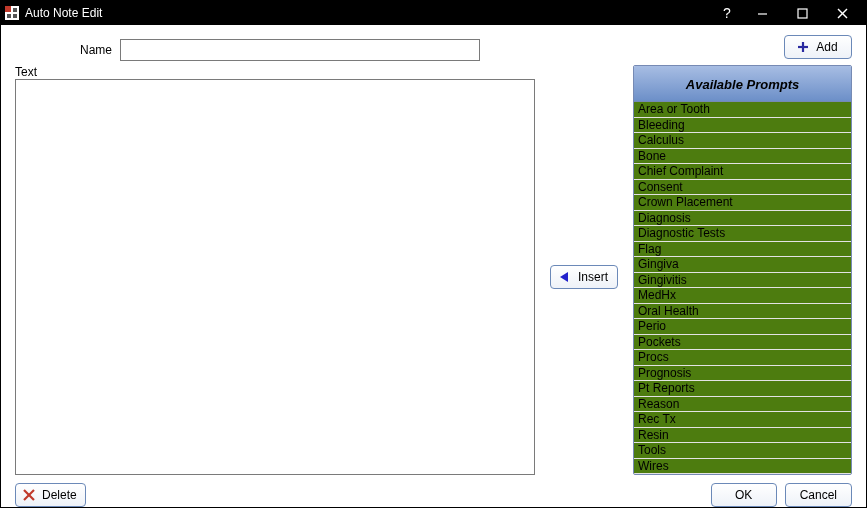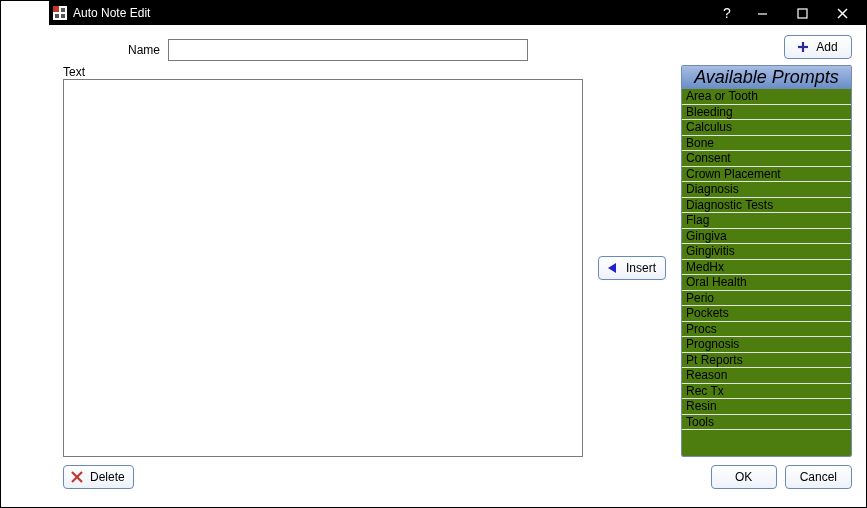--- a/index.html
+++ b/index.html
@@ -8,21 +8,21 @@
     width: 867px; height: 508px;
     font-family: "Segoe UI", Tahoma, Arial, sans-serif;
     font-size: 12px;
     background: #fff;
     overflow: hidden;
   }
   .window {
     width: 867px; height: 508px;
     border: 1px solid #000;
     background: #fff;
-    display: flex; flex-direction: column; padding-left: 48px;
+    display: flex; flex-direction: column;
   }
   .titlebar {
     height: 24px;
     background: #000;
     color: #fff;
     display: flex;
     align-items: center;
     padding: 0 4px;
   }
   .titlebar .app-icon {
@@ -107,28 +107,28 @@
 
   .prompts-panel {
     grid-column: 3 / 4; grid-row: 2 / 4;
     display: flex; flex-direction: column;
     border: 1px solid #768ab4;
     border-radius: 2px;
     overflow: hidden;
     margin-top: 0;
   }
   .prompts-header {
-    height: 23px;
+    height: 36px;
     background: linear-gradient(#a7bde3, #6c8fc8);
     color: #000;
     border-bottom: 1px solid #768ab4;
     display: flex; align-items: center; justify-content: center;
-    font-weight: normal;
+    font-weight: bold;
     font-style: italic;
-    font-size: 18px;
+    font-size: 13px;
     padding-top:1px;
   }
   .prompts-list {
     flex: 1;
     background: #4d7c0f;
     overflow-y: scroll;
   }
   .prompt-item {
     padding: 0px 4px 0px 4px;
     line-height: 14.5px;
@@ -224,38 +224,40 @@
       </button>
     </div>
 
     <div class="prompts-panel">
       <div class="prompts-header">Available Prompts</div>
       <div class="prompts-list" id="prompts-list">
           <div class="prompt-item">Area or Tooth</div>
           <div class="prompt-item">Bleeding</div>
           <div class="prompt-item">Calculus</div>
           <div class="prompt-item">Bone</div>
+          <div class="prompt-item">Chief Complaint</div>
           <div class="prompt-item">Consent</div>
           <div class="prompt-item">Crown Placement</div>
           <div class="prompt-item">Diagnosis</div>
           <div class="prompt-item">Diagnostic Tests</div>
           <div class="prompt-item">Flag</div>
           <div class="prompt-item">Gingiva</div>
           <div class="prompt-item">Gingivitis</div>
           <div class="prompt-item">MedHx</div>
           <div class="prompt-item">Oral Health</div>
           <div class="prompt-item">Perio</div>
           <div class="prompt-item">Pockets</div>
           <div class="prompt-item">Procs</div>
           <div class="prompt-item">Prognosis</div>
           <div class="prompt-item">Pt Reports</div>
           <div class="prompt-item">Reason</div>
           <div class="prompt-item">Rec Tx</div>
           <div class="prompt-item">Resin</div>
           <div class="prompt-item">Tools</div>
+          <div class="prompt-item">Wires</div>
         </div>
     </div>
 
     <div class="footer-left">
       <button class="btn icon-btn">
         <span class="icn">
           <svg width="14" height="14" viewBox="0 0 14 14">
               <line x1="2" y1="2" x2="12" y2="12" stroke="#c0392b" stroke-width="2.2"></line>
               <line x1="12" y1="2" x2="2" y2="12" stroke="#c0392b" stroke-width="2.2"></line>
             </svg>

